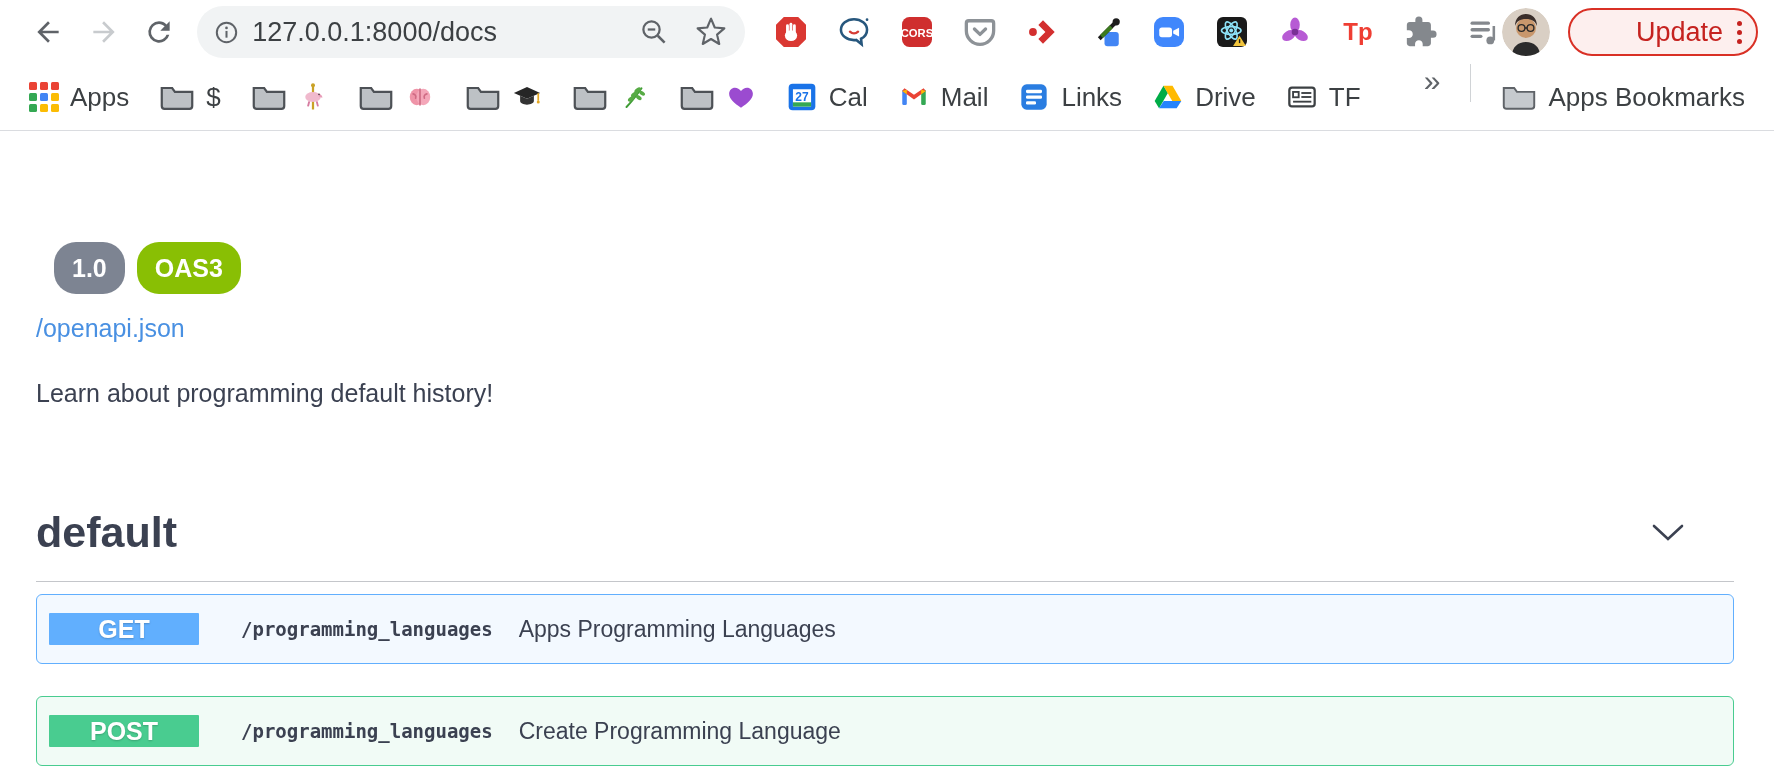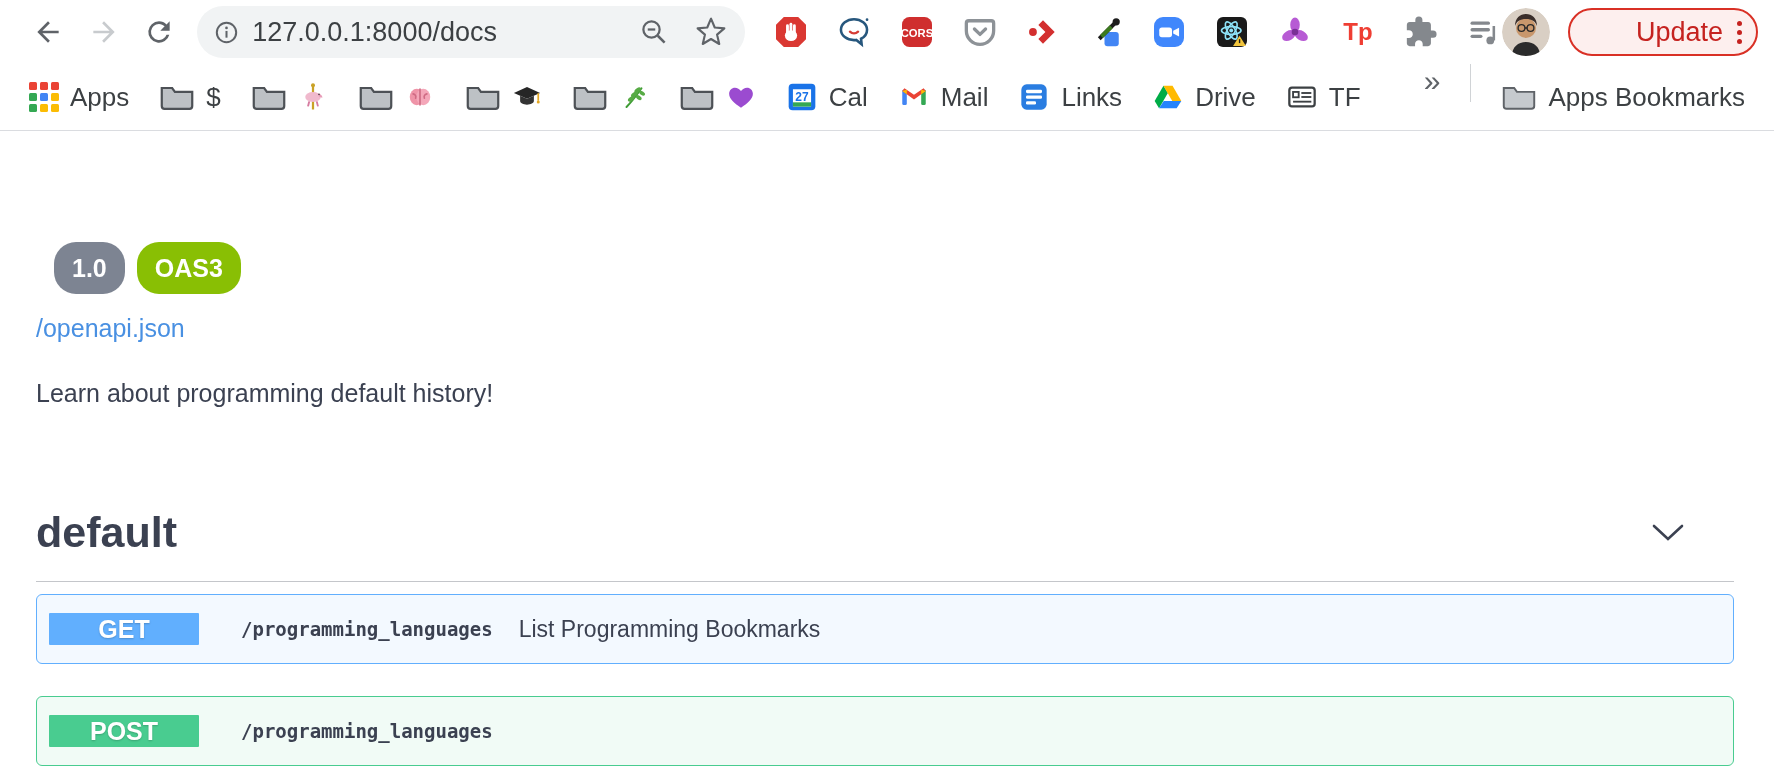--- a/index.html
+++ b/index.html
@@ -394,20 +394,21 @@
       <svg width="36" height="20" viewBox="0 0 36 20">
           <polyline points="4,3 18,16 32,3" fill="none" stroke="#3b4151" stroke-width="2.6" stroke-linecap="round"></polyline>
         </svg>
     </span>
   </div>
   <div class="section-divider"></div>
 
   <div class="op-row op-get">
     <span class="method-badge">GET</span>
     <span class="op-path">/programming_languages</span>
-    <span class="op-summary">List Programming Bookmarks</span>
+    <span class="op-summary">Apps Programming Languages</span>
   </div>
 
   <div class="op-row op-post">
     <span class="method-badge">POST</span>
     <span class="op-path">/programming_languages</span>
+    <span class="op-summary">Create Programming Language</span>
   </div>
 </div>
 
 </body></html>

